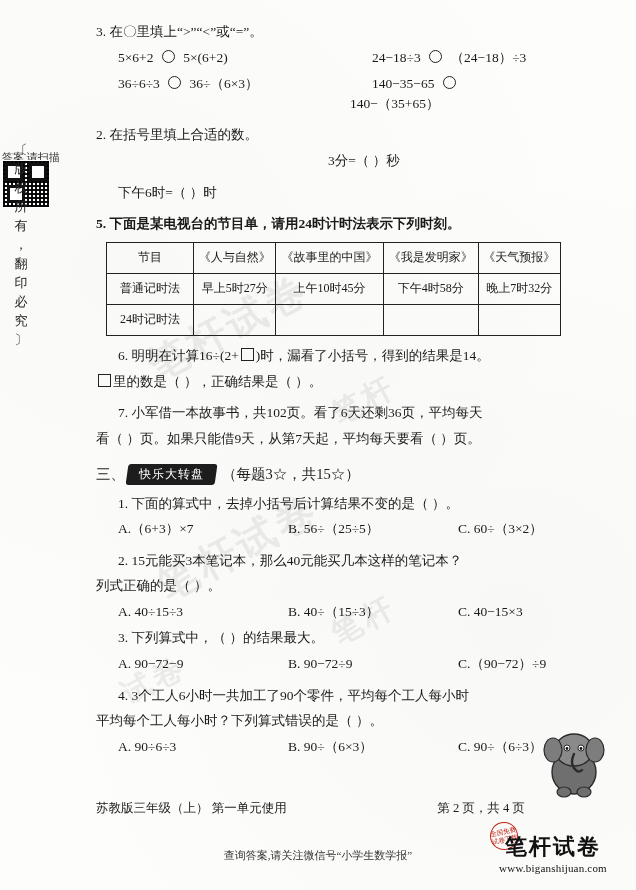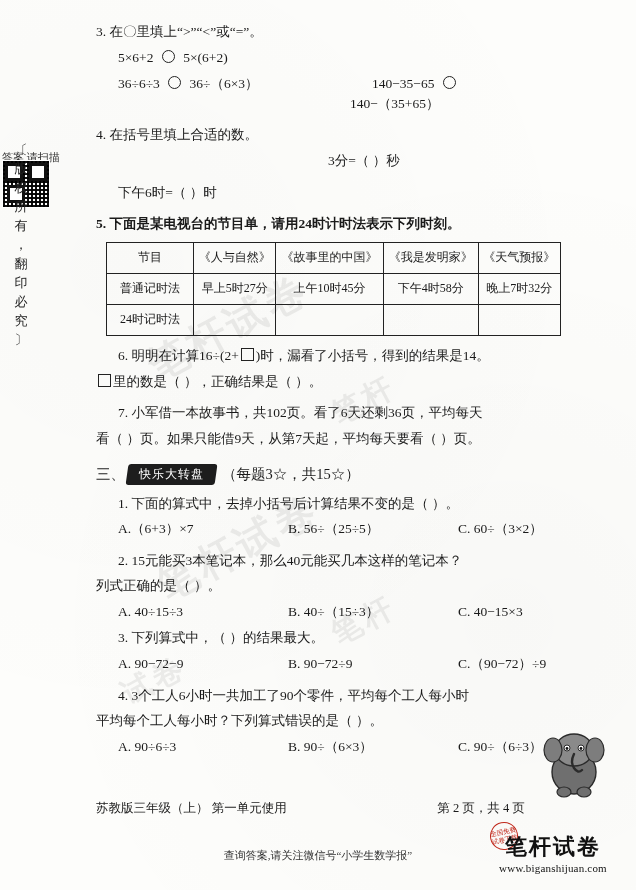--- a/index.html
+++ b/index.html
@@ -271,35 +271,40 @@
 
   <div class="content">
 
     <p class="qline">3. 在〇里填上“&gt;”“&lt;”或“=”。</p>
     <div class="row-4col">
       <div class="cell cw1">
         <span>5×6+2</span>
         <span class="circle"></span>
         <span>5×(6+2)</span>
       </div>
+      <div class="cell cw2">
+        <span>24−18÷3</span>
+        <span class="circle"></span>
+        <span>（24−18）÷3</span>
+      </div>
     </div>
     <div class="row-4col">
       <div class="cell cw1">
         <span>36÷6÷3</span>
         <span class="circle"></span>
         <span>36÷（6×3）</span>
       </div>
       <div class="cell cw2">
         <span>140−35−65</span>
         <span class="circle"></span>
         <span>140−（35+65）</span>
       </div>
     </div>
 
-    <p class="qline" style="margin-top:12px;">4. 在括号里填上合适的数。</p>
+    <p class="qline" style="margin-top:12px;">2. 在括号里填上合适的数。</p>
     <div class="row-2col">
       <div class="c1">下午6时=（   ）时</div>
       <div class="c2">3分=（   ）秒</div>
     </div>
 
     <p class="qline" style="margin-top:12px;font-weight:bold;">5. 下面是某电视台的节目单，请用24时计时法表示下列时刻。</p>
     <table class="sched">
       <tbody>
           <tr>
         <td class="head">节目</td>

